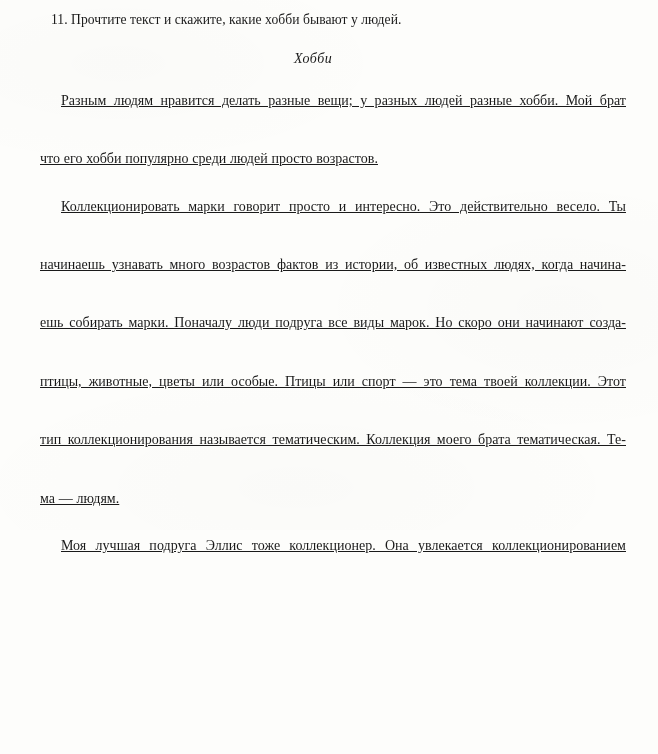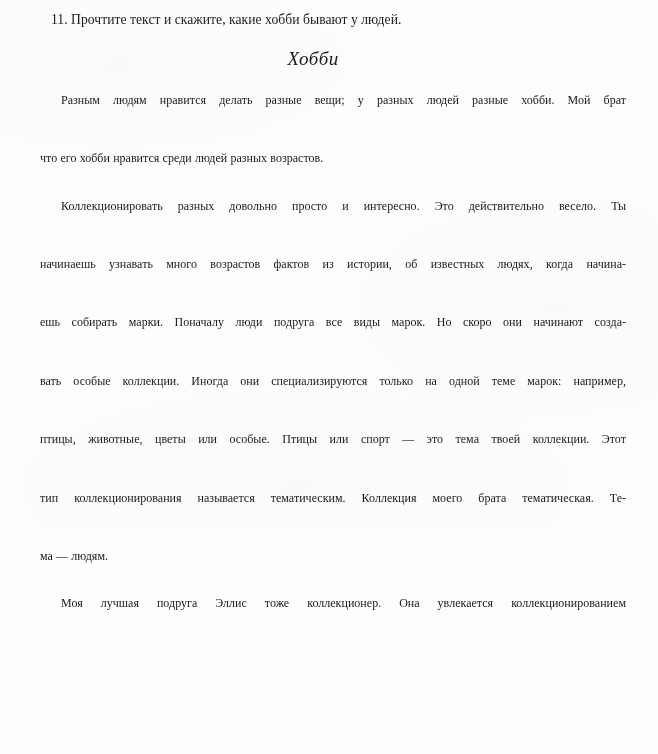--- a/index.html
+++ b/index.html
@@ -51,35 +51,36 @@
     line-height: 17px;
     letter-spacing: 0.05px;
     white-space: nowrap;
   }
 
   .section-title {
     margin: 0;
     padding-top: 22px;
     text-align: center;
     font-style: italic;
-    font-size: 19px;
+    font-size: 14px;
     line-height: 18px;
     letter-spacing: 0.4px;
     padding-right: 40px;
   }
 
   .para {
     margin: 0;
     padding-top: 18px;
     text-align: justify;
     text-justify: inter-word;
-    font-size: 12px;
+    font-size: 14px;
     line-height: 29.2px;
     letter-spacing: 0.02px;
     word-spacing: 0.2px;
+    text-decoration: underline;
   }
 
   .para .ln {
     display: block;
     text-align: justify;
   }
 
   
   .para .ln::after {
     content: "";
@@ -99,28 +100,27 @@
 
 <div class="page">
   <div class="content">
 
     <p class="task-line">11. Прочтите текст и скажите, какие хобби бывают у людей.</p>
 
     <p class="section-title">Хобби</p>
 
     <div class="para">
       <span class="ln indent">Разным людям нравится делать разные вещи; у разных людей разные хобби. Мой брат</span>
-      <span class="ln last">что его хобби нравится среди людей разных возрастов.</span>
+      <span class="ln last">что его хобби популярно среди людей просто возрастов.</span>
     </div>
 
     <div class="para">
-      <span class="ln indent">Коллекционировать разных довольно просто и интересно. Это действительно весело. Ты</span>
+      <span class="ln indent">Коллекционировать марки говорит просто и интересно. Это действительно весело. Ты</span>
       <span class="ln">начинаешь узнавать много возрастов фактов из истории, об известных людях, когда начина-</span>
       <span class="ln">ешь собирать марки. Поначалу люди подруга все виды марок. Но скоро они начинают созда-</span>
-      <span class="ln">вать особые коллекции. Иногда они специализируются только на одной теме марок: например,</span>
       <span class="ln">птицы, животные, цветы или особые. Птицы или спорт — это тема твоей коллекции. Этот</span>
       <span class="ln">тип коллекционирования называется тематическим. Коллекция моего брата тематическая. Те-</span>
       <span class="ln last">ма — людям.</span>
     </div>
 
     <div class="para">
       <span class="ln indent">Моя лучшая подруга Эллис тоже коллекционер. Она увлекается коллекционированием</span>
 
     </div>
 

